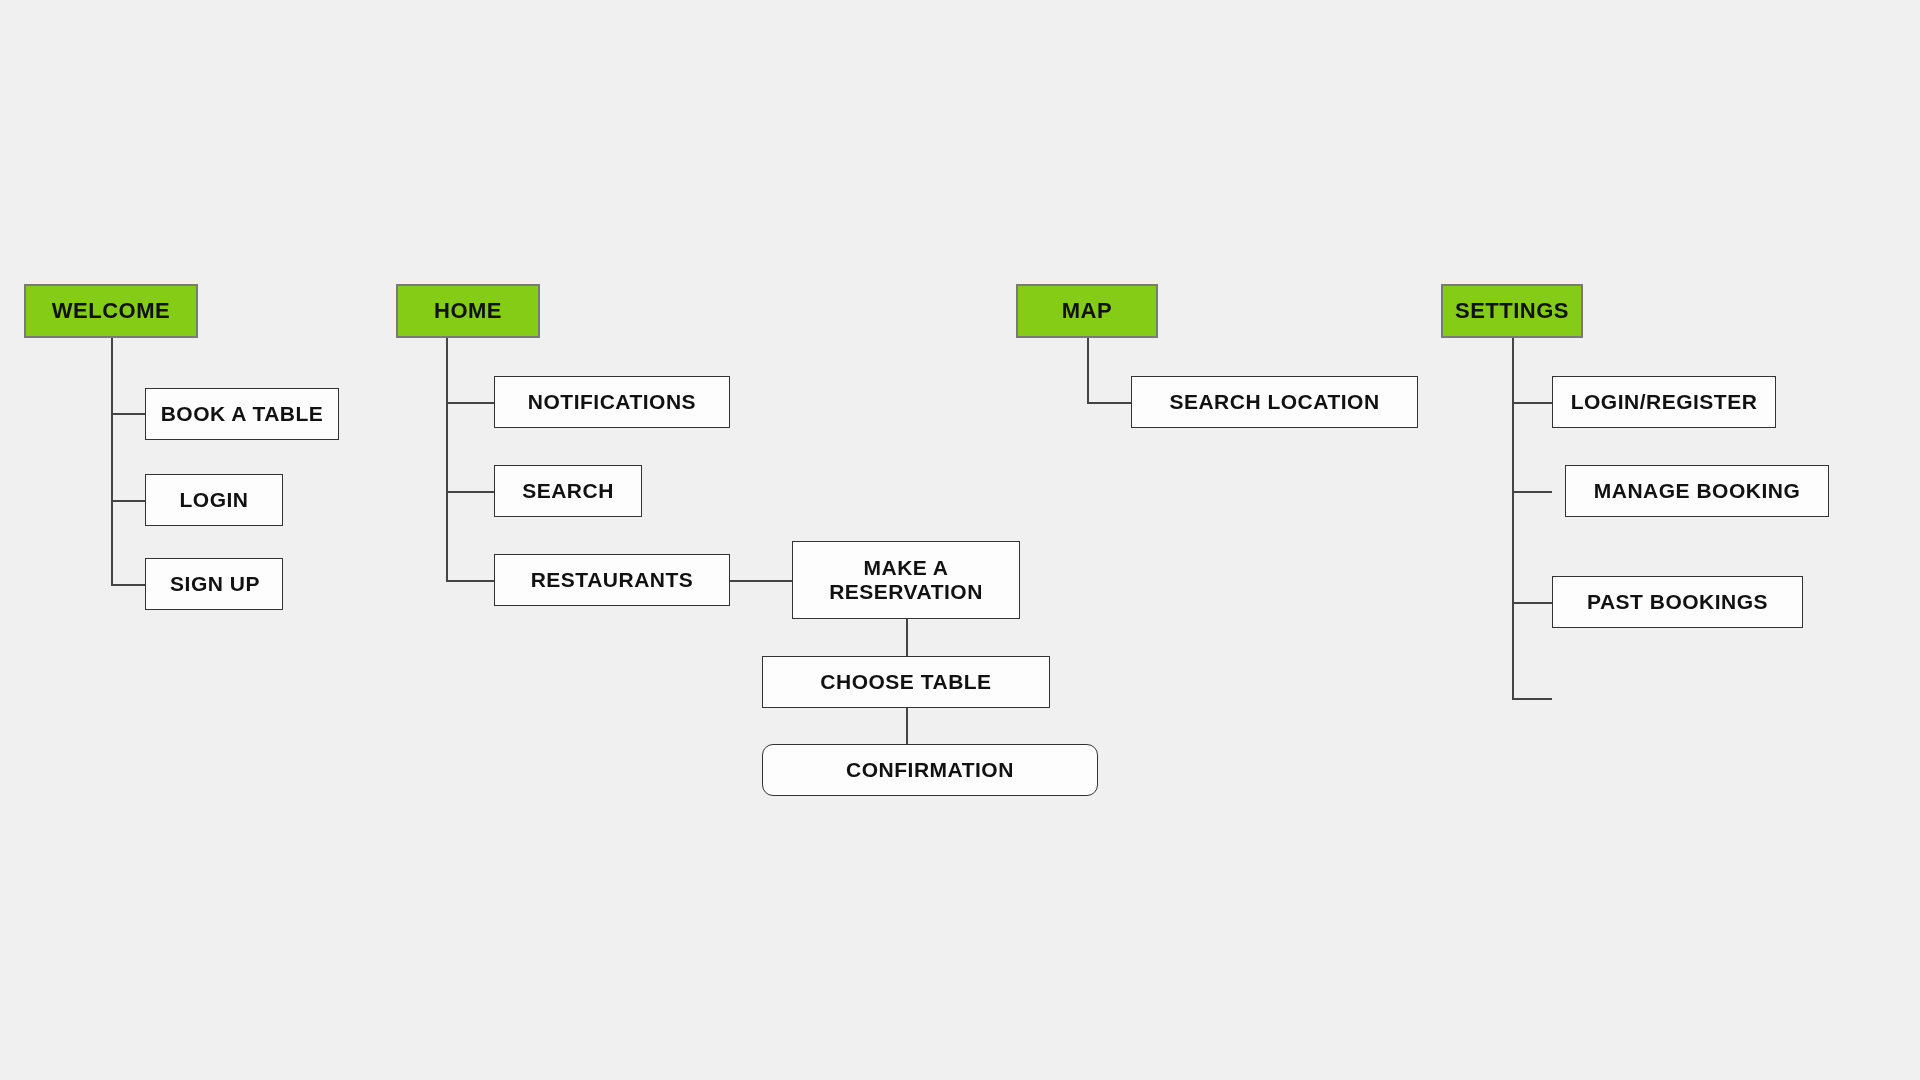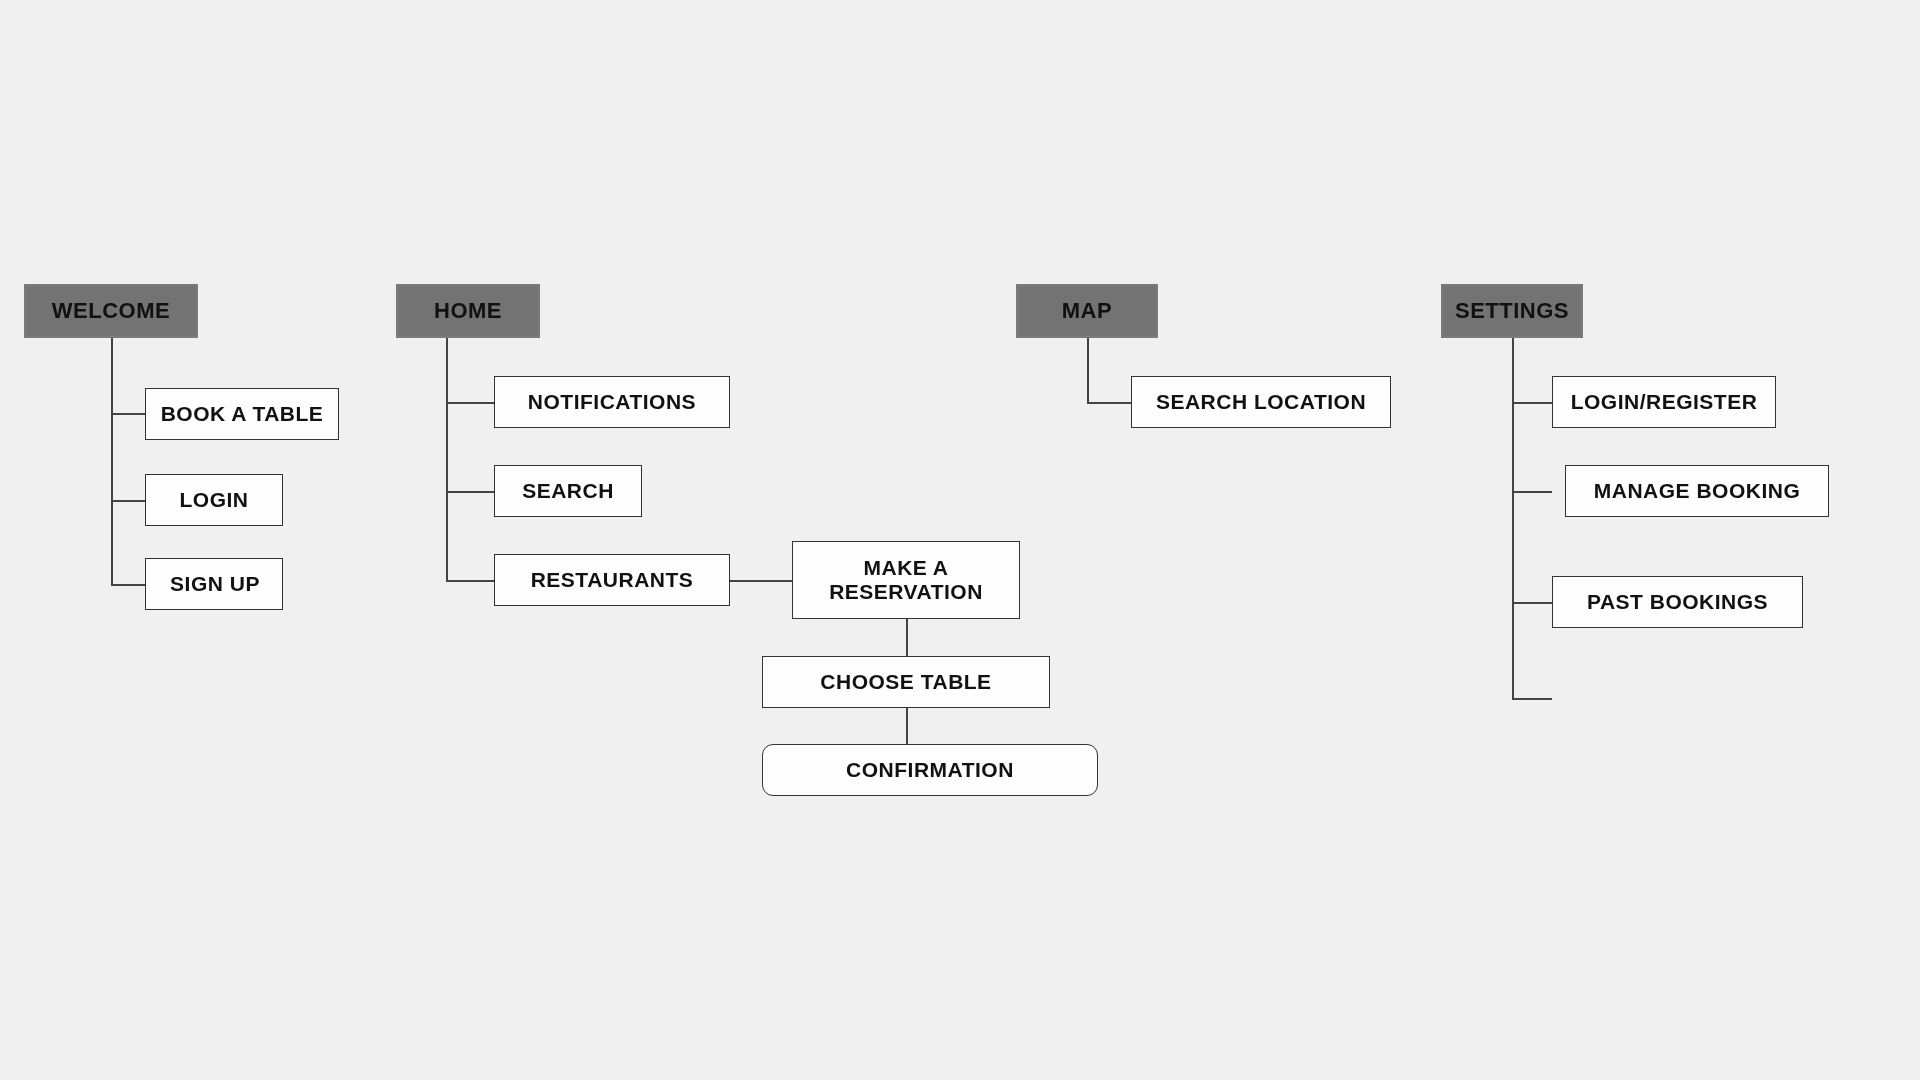--- a/index.html
+++ b/index.html
@@ -22,21 +22,21 @@
     align-items: center;
     justify-content: center;
     text-align: center;
     font-weight: 700;
     letter-spacing: 0.5px;
     color: #111;
     line-height: 1.15;
     padding: 0 14px;
   }
   .parent {
-    background: #737373;
+    background: #84cc16;
     border: 2px solid #7a7a7a;
     font-size: 22px;
     height: 54px;
   }
   .child {
     background: #fdfdfd;
     border: 1.5px solid #333;
     font-size: 21px;
     height: 52px;
   }
@@ -85,21 +85,21 @@
   <div class="box child" style="left:762px; top:656px; width:288px;">CHOOSE TABLE</div>
 
   <div class="connector v" style="left:906px; top:708px; width:1.5px; height:36px;"></div>
   <div class="box child" style="left:762px; top:744px; width:336px;border-radius:11px;">CONFIRMATION</div>
 
   <div class="box parent" style="left:1016px; top:284px; width:142px;">MAP</div>
 
   <div class="connector v" style="left:1087px; top:338px; height:64px;"></div>
   <div class="connector h" style="left:1087px; top:402px; width:44px;"></div>
 
-  <div class="box child" style="left:1131px; top:376px; width:260px;">SEARCH LOCATION</div>
+  <div class="box child" style="left:1131px; top:376px; width:287px;">SEARCH LOCATION</div>
 
   <div class="box parent" style="left:1441px; top:284px; width:142px;">SETTINGS</div>
 
   <div class="connector v" style="left:1512px; top:338px; height:362px;"></div>
   <div class="connector h" style="left:1512px; top:402px; width:40px;"></div>
   <div class="connector h" style="left:1512px; top:491px; width:40px;"></div>
   <div class="connector h" style="left:1512px; top:602px; width:40px;"></div>
   <div class="connector h" style="left:1512px; top:698px; width:40px;"></div>
 
   <div class="box child" style="left:1552px; top:376px; width:224px;">LOGIN/REGISTER</div>

